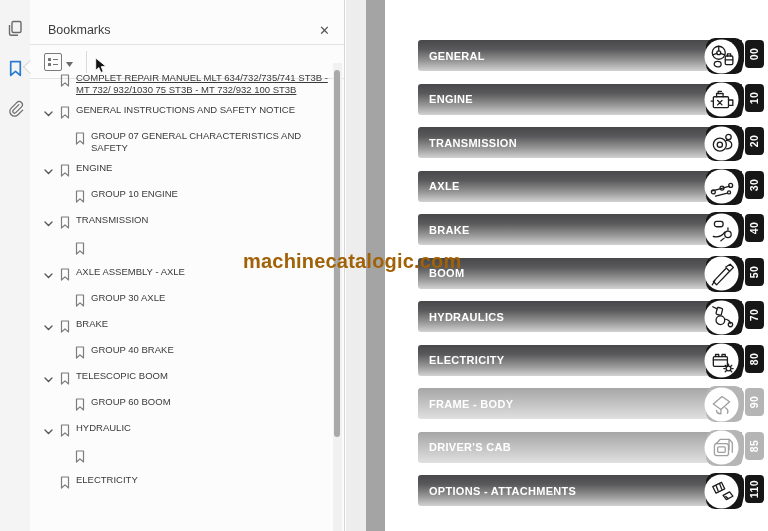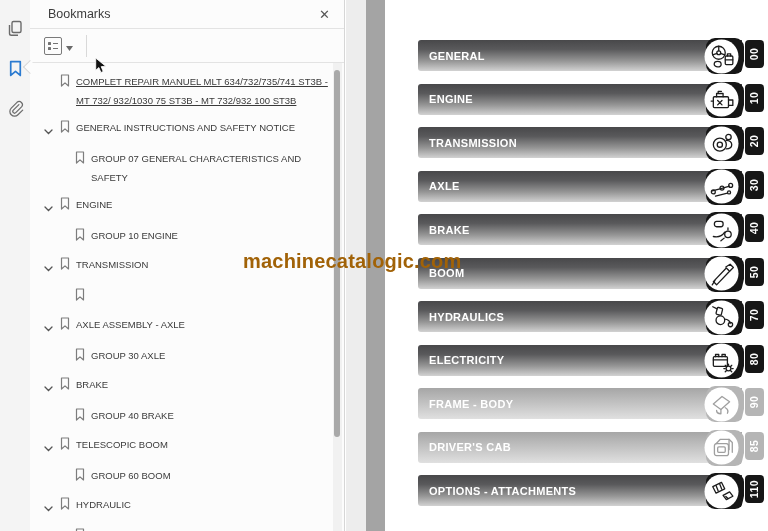--- a/index.html
+++ b/index.html
@@ -9,30 +9,30 @@
   
   .toolstrip{position:absolute;left:0;top:0;width:30px;height:531px;background:#f4f4f4;
     display:flex;flex-direction:column;align-items:center;padding-top:18px;gap:20px;box-sizing:border-box;}
   .toolstrip .tsbtn{width:20px;height:20px;display:flex;align-items:center;justify-content:center;cursor:pointer;}
 
   
   .panel{position:absolute;left:30px;top:0;width:315px;height:531px;background:#fcfcfc;
     border-right:1px solid #d6d6d6;box-sizing:border-box;overflow:hidden;}
   .notch{position:absolute;left:25px;top:62px;width:9px;height:9px;background:#fcfcfc;
     border-left:1px solid #d6d6d6;border-bottom:1px solid #d6d6d6;transform:rotate(45deg);z-index:5;}
-  .panel-header{height:28px;display:flex;align-items:center;padding:0 14px 0 18px;border-bottom:1px solid #e3e3e3;}
+  .panel-header{height:28px;display:flex;align-items:center;padding:16px 14px 0 18px;border-bottom:1px solid #e3e3e3;}
   .panel-title{font-size:12.5px;color:#3d3d3d;}
   .close-btn{margin-left:auto;color:#565656;font-size:13px;line-height:13px;cursor:pointer;}
   .panel-toolbar{height:33px;display:flex;align-items:center;padding-left:14px;border-bottom:1px solid #e3e3e3;}
   .options-btn{display:flex;align-items:center;gap:4px;cursor:pointer;}
   .options-box{width:16px;height:16px;border:1px solid #7a7a7a;border-radius:2px;display:flex;align-items:center;justify-content:center;}
   .vdivider{width:1px;height:22px;background:#d9d9d9;margin-left:13px;}
 
   .tree{position:absolute;top:62px;left:0;right:14px;bottom:0;overflow:hidden;padding:10px 0 0 14px;box-sizing:border-box;}
-  .bm-row{display:flex;align-items:flex-start;margin-bottom:8px;font-size:9.5px;line-height:19px;color:#3a3a3a;cursor:pointer;}
+  .bm-row{display:flex;align-items:flex-start;margin-bottom:8px;font-size:9.5px;line-height:12px;color:#3a3a3a;cursor:pointer;}
   .bm-chev{width:16px;flex:none;padding-top:4px;}
   .bm-sp{width:16px;flex:none;}
   .bm-sp2{width:15px;flex:none;}
   .bm-ic{width:16px;flex:none;padding-top:2px;}
   .bm-label{flex:1;min-width:0;}
   .bm-label.u{text-decoration:underline;}
 
   
   .scrolltrack{position:absolute;left:333px;top:63px;width:9px;height:468px;background:#f1f1f1;}
   .scrollthumb{position:absolute;left:334px;top:70px;width:6px;height:367px;border-radius:3px;background:#a9a9a9;cursor:pointer;}

